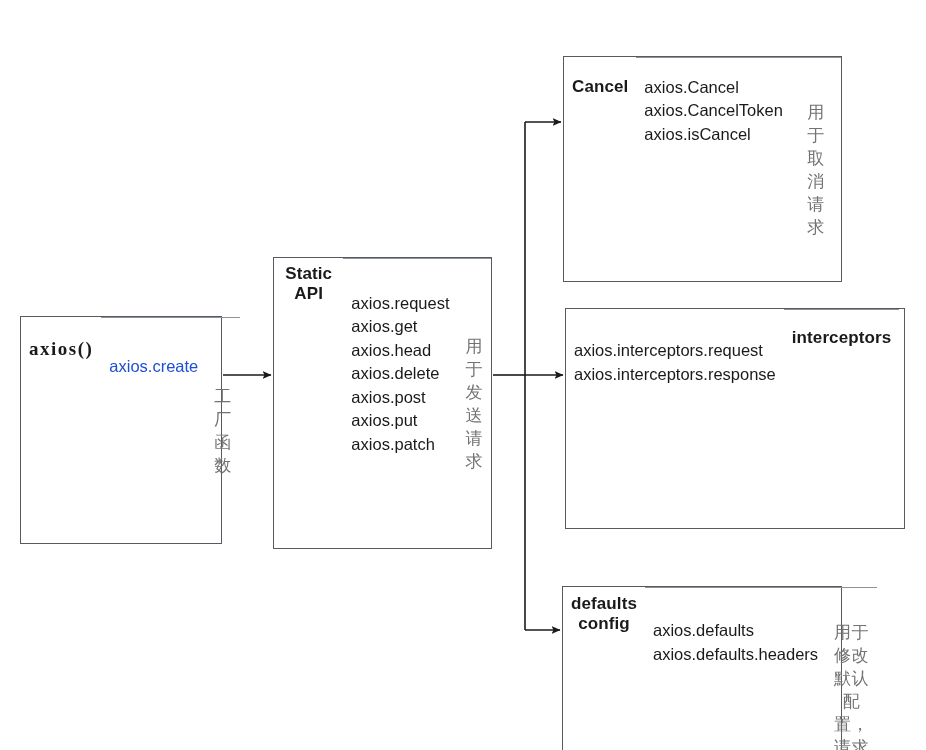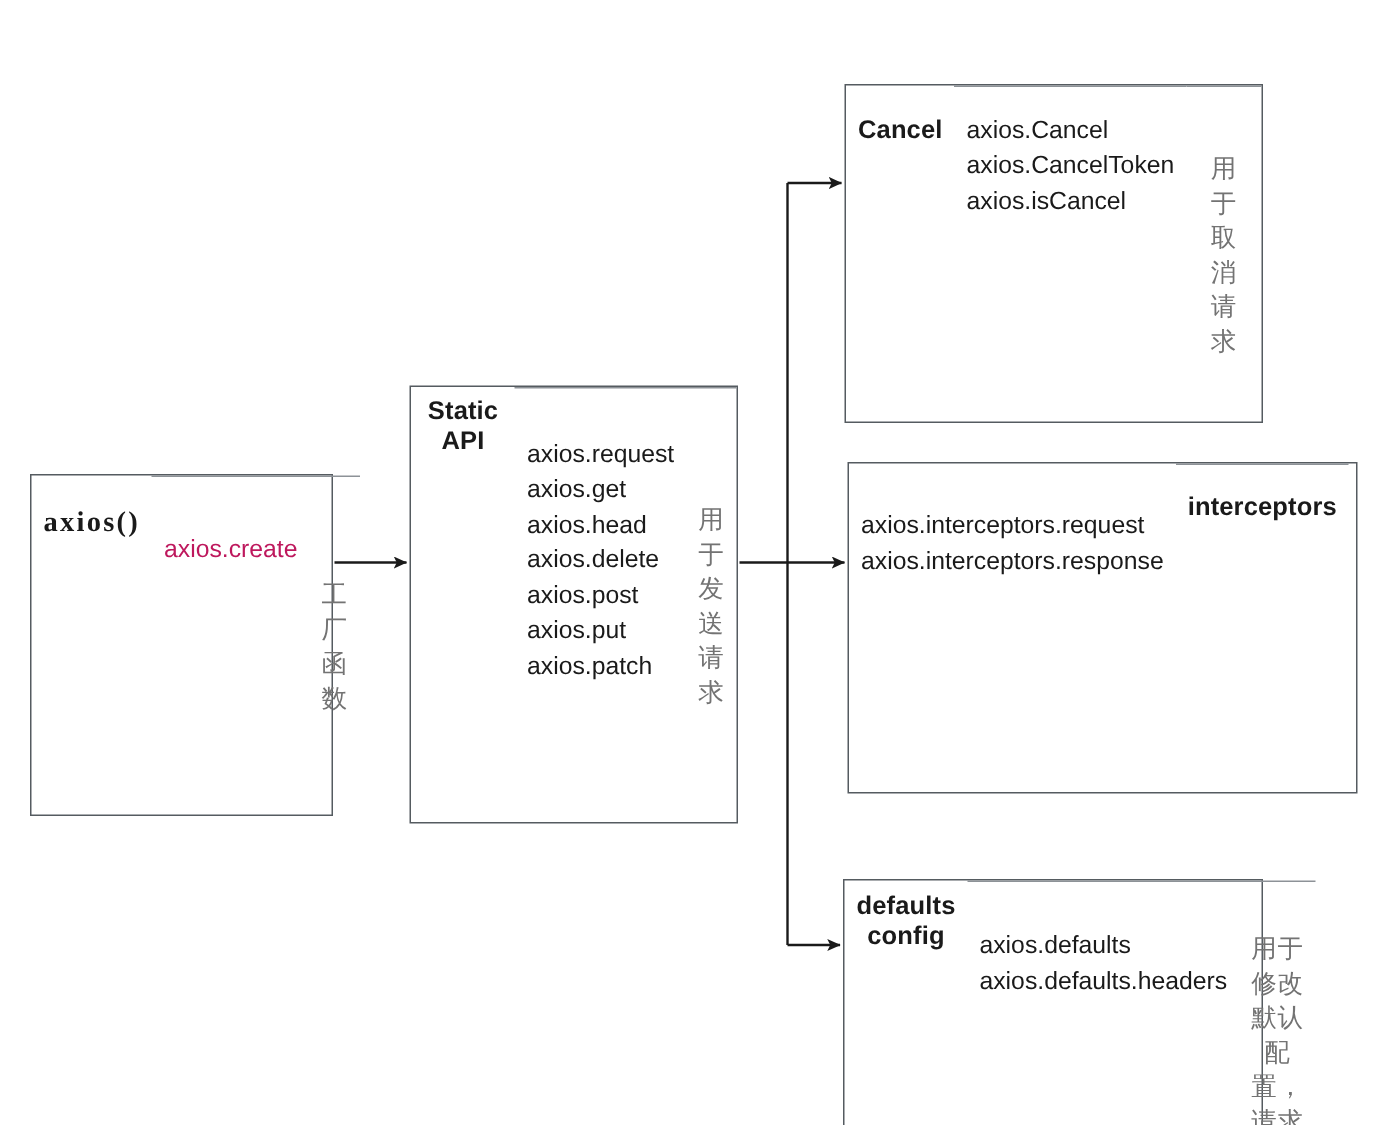--- a/index.html
+++ b/index.html
@@ -48,21 +48,21 @@
   }
   .mono-title {
     font-family: "Liberation Serif", "DejaVu Serif", serif;
     font-weight: bold;
     font-size: 19px;
     letter-spacing: 1.5px;
     color: #1a1a1a;
   }
   .plain-text {
     font-size: 16.5px;
-    color: #be185d;
+    color: #1d4ed8;
     text-align: center;
   }
   .cn-text {
     font-size: 17px;
     color: #737373;
     text-align: center;
     letter-spacing: .5px;
   }
   .api-list {
     font-size: 16.5px;

